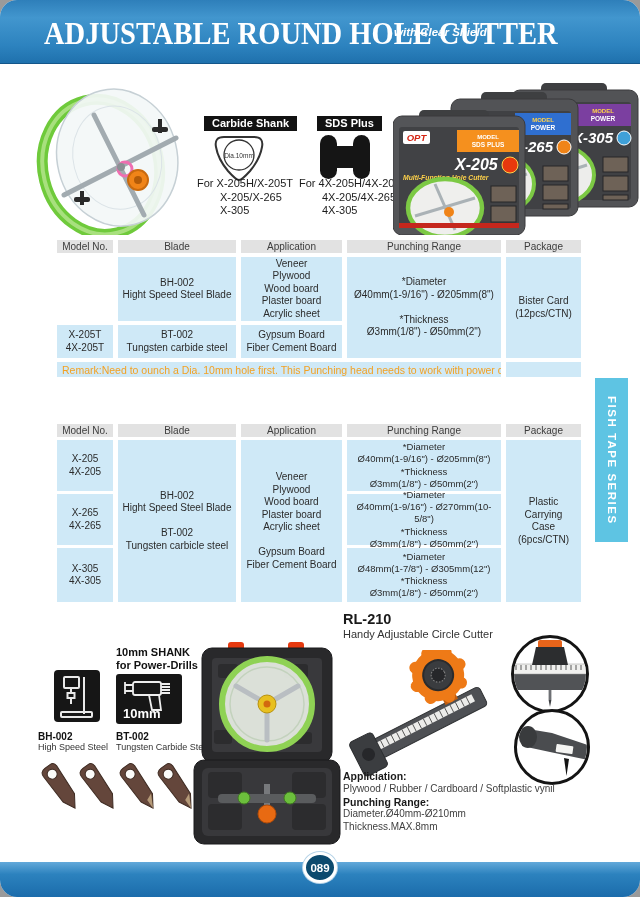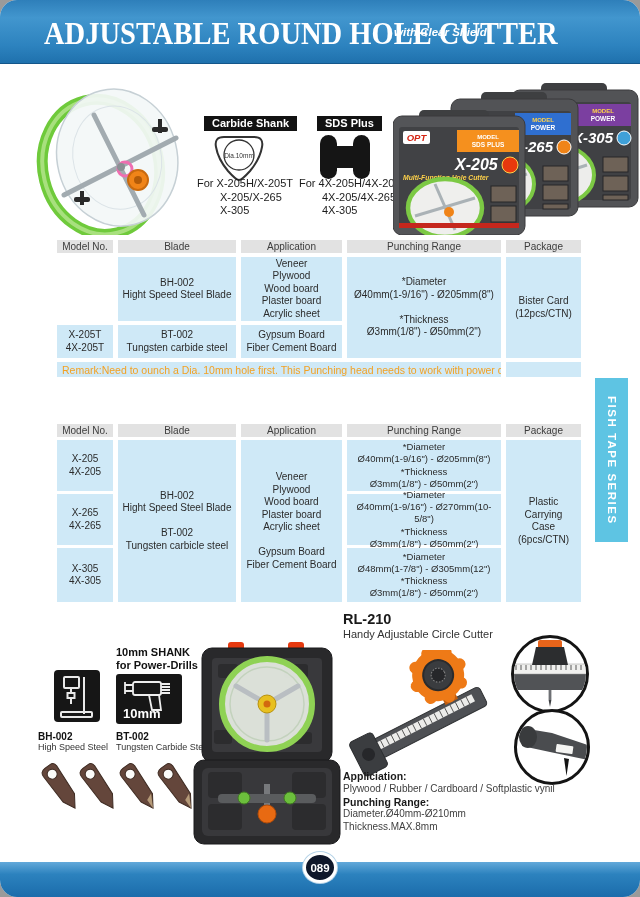--- a/index.html
+++ b/index.html
@@ -48,21 +48,21 @@
 
   
   .shank-note { left:116px; top:646px; font-size:11px; font-weight:bold; color:#111;
     line-height:13px; white-space:pre-line; }
   .blade-label { font-size:9px; color:#333; line-height:11px; }
   .blade-label .code { font-weight:bold; font-size:10px; color:#111; }
 
   
   .bottom-bar { left:0; top:862px; width:640px; height:35px;
     background:linear-gradient(180deg,#63a9da 0%,#2c82be 35%,#1b6cab 100%); }
-  .page-badge { left:303px; top:852px; width:28px; height:25px; background:#0f172a;
+  .page-badge { left:303px; top:852px; width:28px; height:25px; background:#0c4a6e;
     border:3px solid #fff; border-radius:50%; box-shadow:0 0 0 1px #b5d3e8;
     display:flex; align-items:center; justify-content:center;
     color:#fff; font-size:11.5px; font-weight:bold; }
 </style>
 </head>
 <body>
 
 <div class="page">
 
   <div class="abs top-bar">

